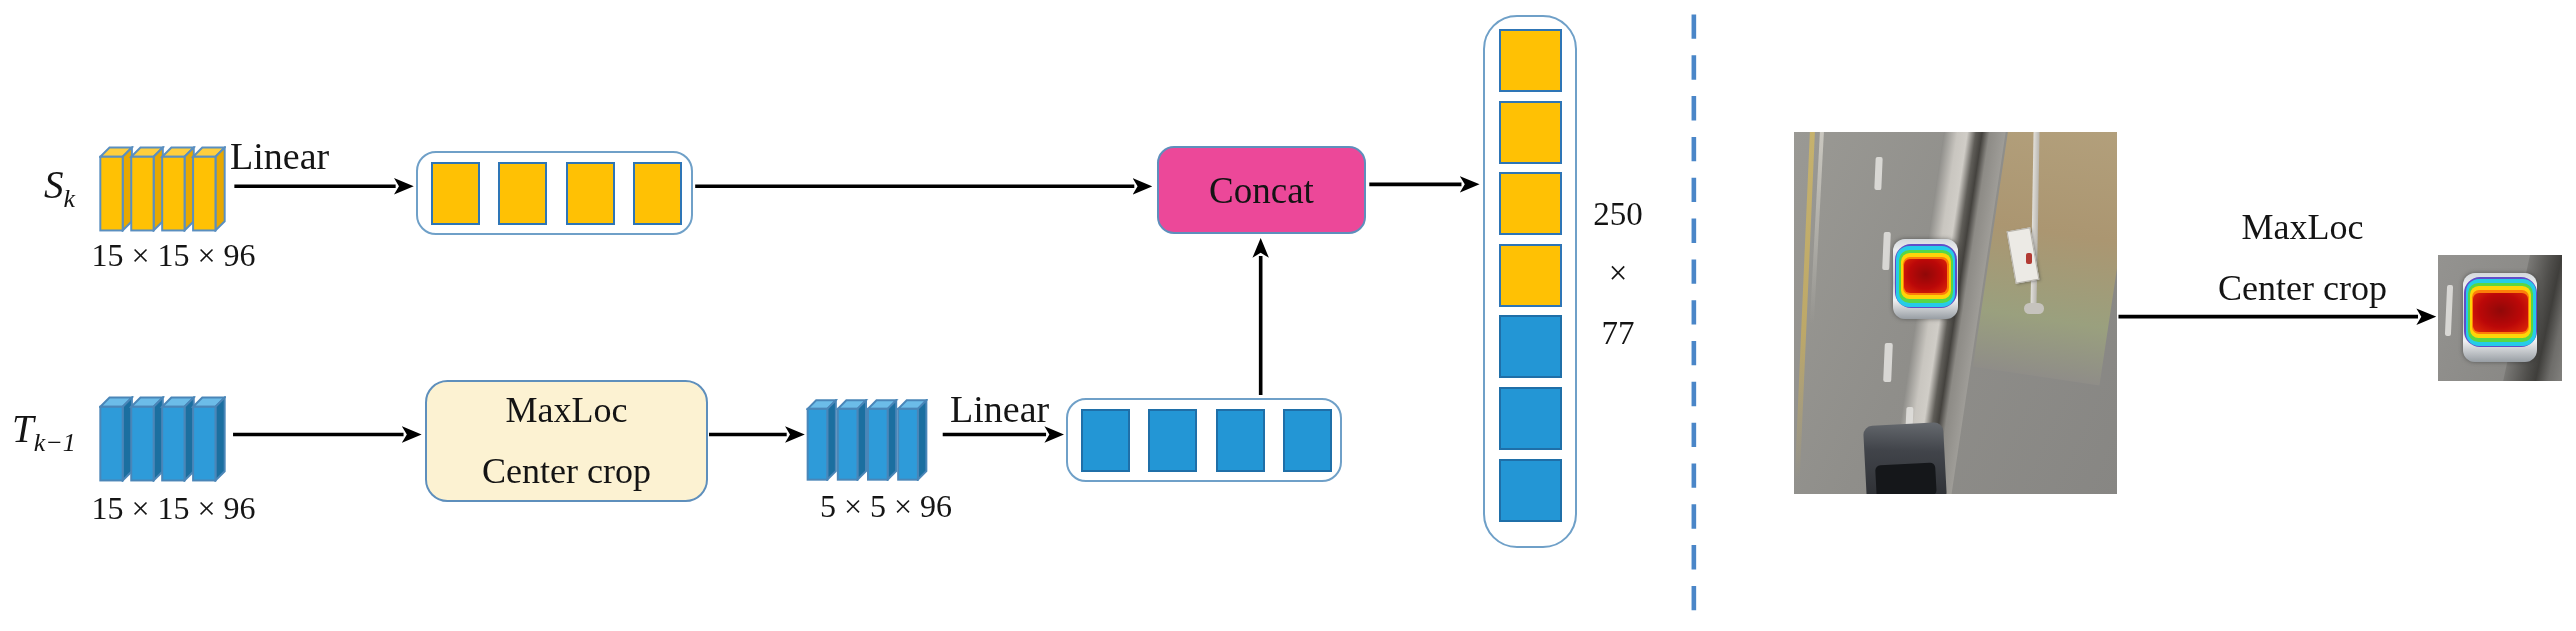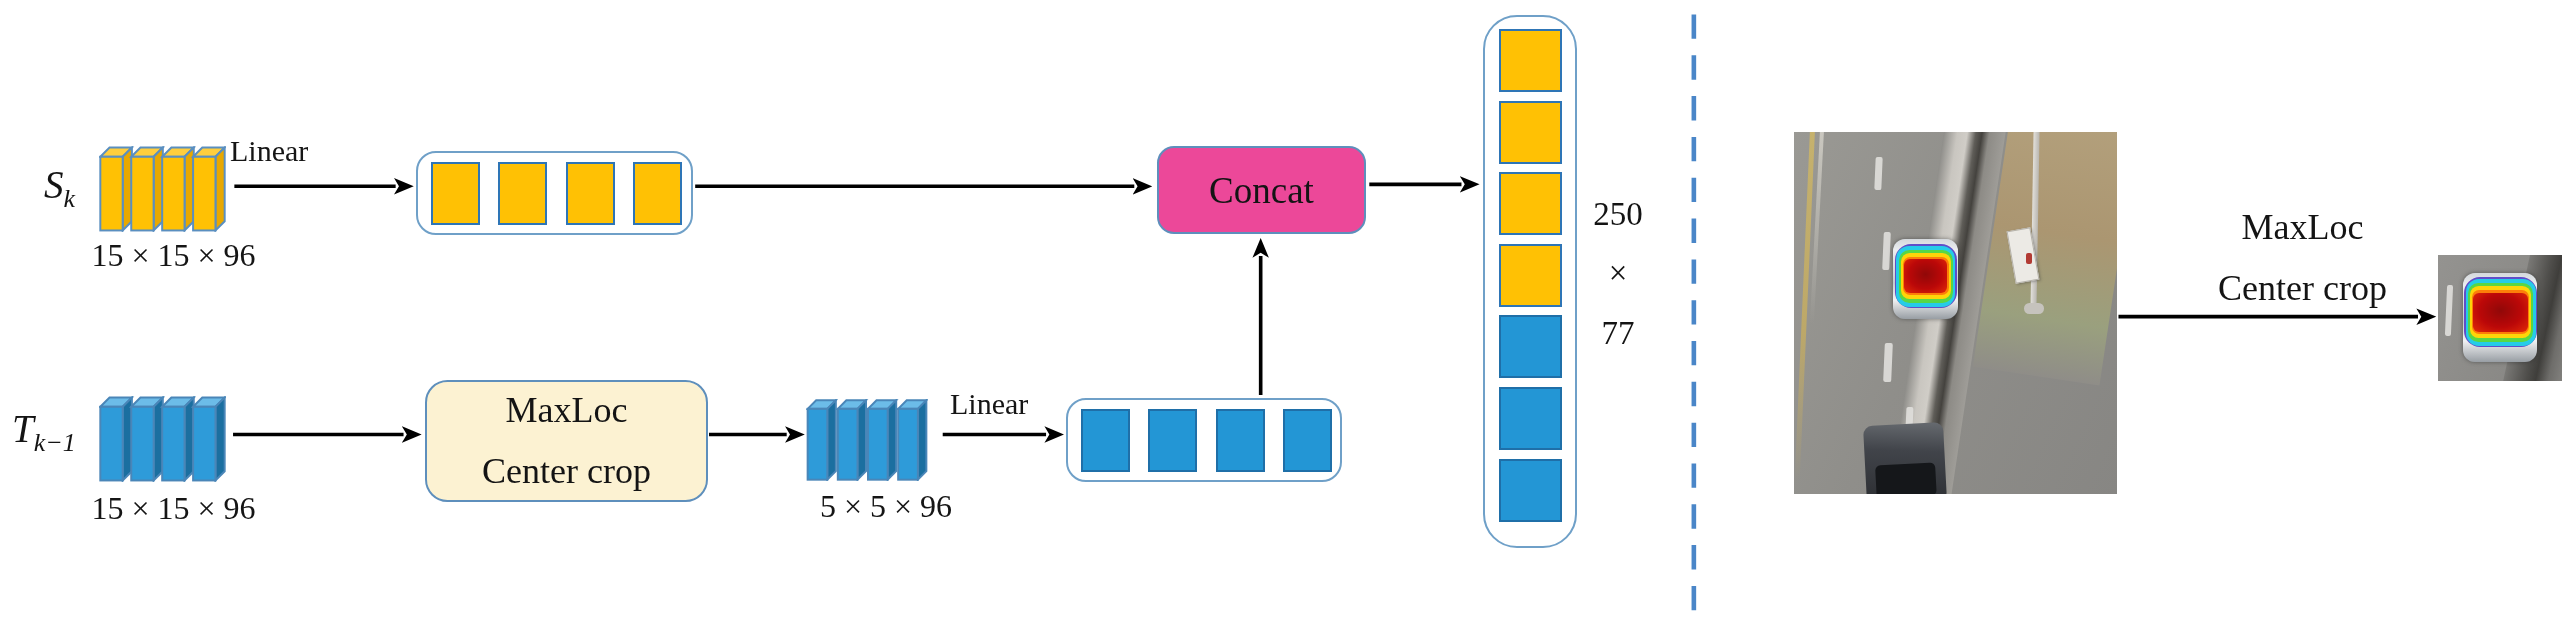--- a/index.html
+++ b/index.html
@@ -1,21 +1,21 @@
 <!DOCTYPE html>
 <html style="font-size:10.5px"><head>
 <meta charset="utf-8">
 <style>
   html,body{margin:0;padding:0;background:#ffffff;}
   #canvas{position:relative;width:2576px;height:632px;background:#ffffff;overflow:hidden;
           font-family:"Liberation Serif",serif;color:#141414;}
   .abs{position:absolute;}
   .lbl{position:absolute;white-space:nowrap;color:#151515;}
   .dims{font-size:32px;}
-  .linear{font-size:30px;}
+  .linear{font-size:38px;}
   .var-label{position:absolute;font-style:italic;font-size:39px;}
   .var-label sub{font-size:26px;font-style:italic;}
   
   .seq-box{position:absolute;background:#ffffff;border:2.6px solid #6FA0C8;border-radius:20px;
            display:flex;flex-direction:row;align-items:center;gap:18.4px;padding:0 13px;box-sizing:border-box;}
   .sq{width:49px;height:63px;box-sizing:border-box;flex:0 0 auto;}
   .sq.yellow{background:#FFC104;border:2px solid #2E75B6;}
   .sq.blue{background:#2396D5;border:2px solid #1F6FA8;}
   .stack-box{position:absolute;background:#ffffff;border:2.6px solid #6FA0C8;border-radius:34px;
              display:flex;flex-direction:column;align-items:center;gap:8.6px;padding:12px 0;box-sizing:border-box;}

